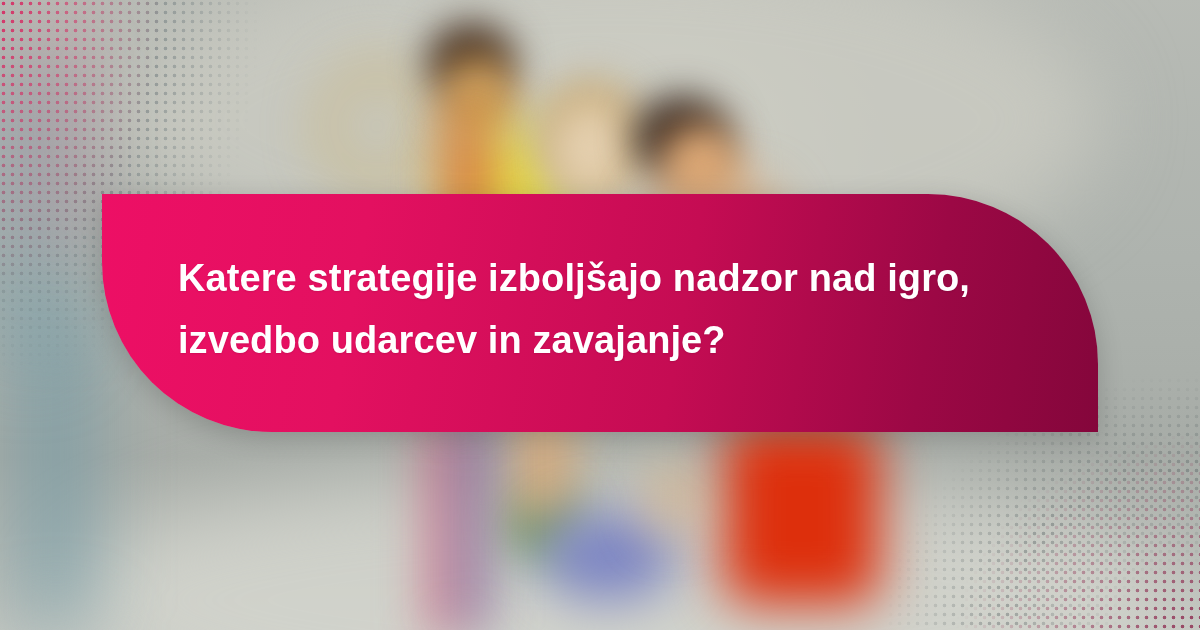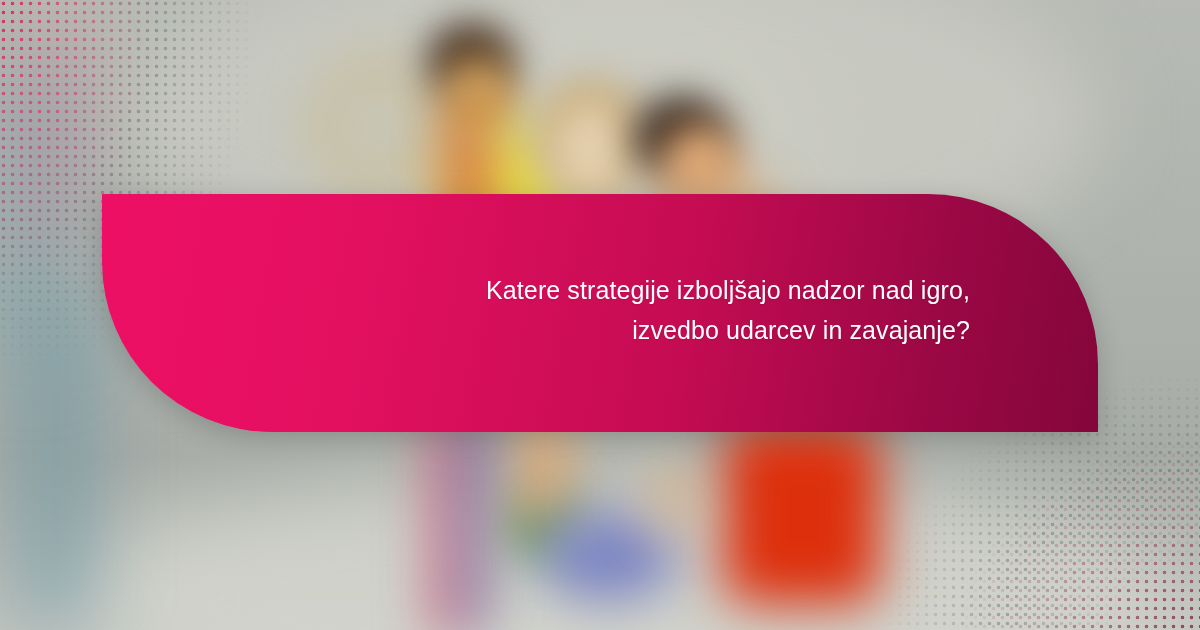--- a/index.html
+++ b/index.html
@@ -92,24 +92,24 @@
     border-radius: 0 170px 0 170px;
     box-shadow: 0 6px 26px rgba(0,0,0,.18);
     display: flex;
     align-items: center;
     justify-content: flex-end;
     box-sizing: border-box;
     padding: 0 128px 6px 0;
   }
   .banner-text {
     color: #ffffff;
-    font-size: 25px;
+    font-size: 38px;
     line-height: 1.62;
-    font-weight: 400;
-    text-align: right;
+    font-weight: 700;
+    text-align: left;
     letter-spacing: .1px;
     white-space: pre-line;
     text-shadow: 0 1px 2px rgba(0,0,0,.10);
   }
 </style>
 </head>
 <body>
 
 <div id="stage">
 

